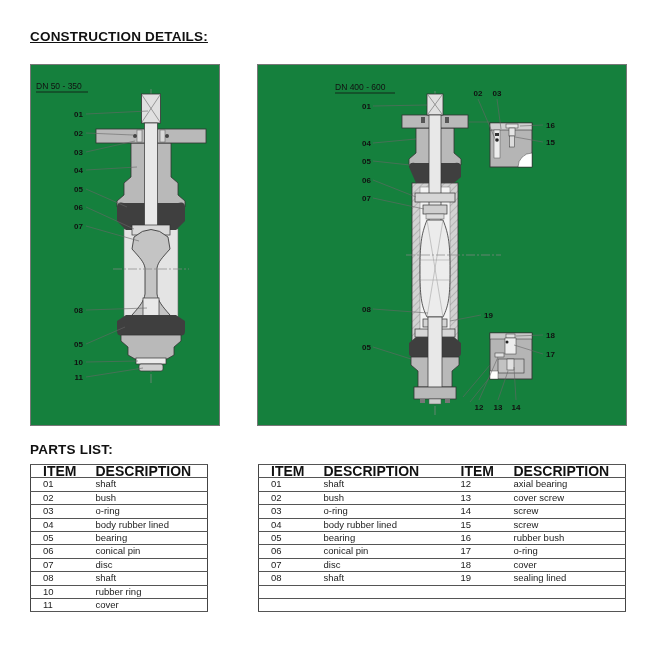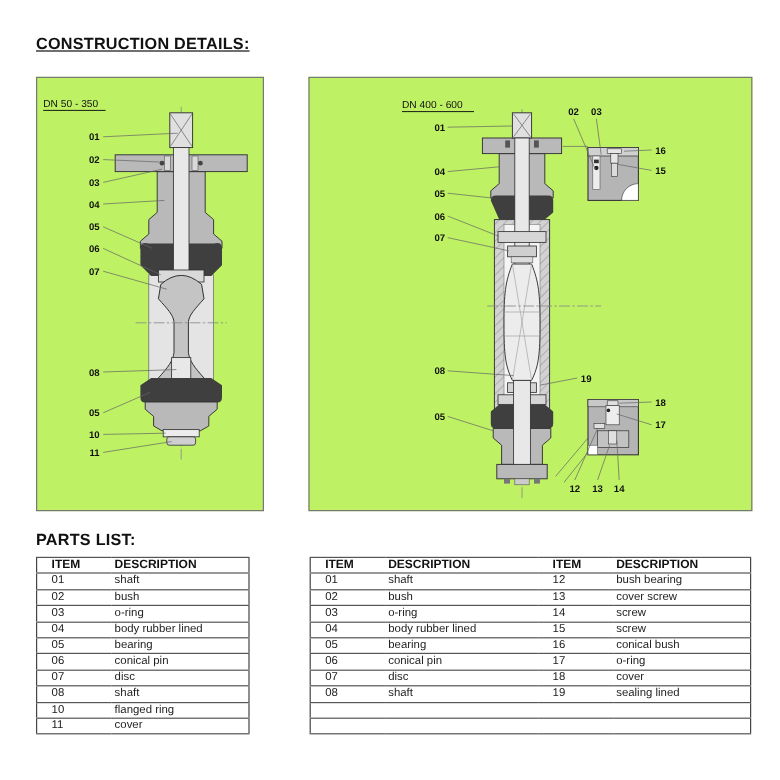--- a/index.html
+++ b/index.html
@@ -1,32 +1,32 @@
 <!DOCTYPE html>
 <html><head>
 <meta charset="utf-8">
 <style>
   html,body{margin:0;padding:0;background:#fff;}
   body{width:650px;height:650px;position:relative;font-family:"Liberation Sans",sans-serif;overflow:hidden;}
   .heading{position:absolute;font-weight:bold;font-size:13.5px;color:#111;letter-spacing:.2px;}
   #construction-heading{left:30px;top:29px;text-decoration:underline;}
   #parts-heading{left:30px;top:442px;}
-  .diagram-box{position:absolute;border:1px solid #777;background:#bef264;}
+  .diagram-box{position:absolute;border:1px solid #777;background:#15803d;}
   #box-left{left:30px;top:64px;width:188px;height:360px;}
   #box-right{left:257px;top:64px;width:368px;height:360px;}
   svg{display:block;}
   svg text{font-family:"Liberation Sans",sans-serif;}
   .callout{font-size:8px;font-weight:bold;fill:#111;}
   .dn-title{font-size:8.5px;fill:#111;}
   .leader{stroke:#666;stroke-width:.6;fill:none;}
   .centerline{stroke:#888;stroke-width:.7;stroke-dasharray:9 2 2 2;fill:none;}
   table.parts{position:absolute;border-collapse:collapse;table-layout:fixed;border:1px solid #444;font-size:9.5px;color:#222;}
   #parts-table-left{left:30px;top:464px;width:177px;}
   #parts-table-right{left:258px;top:464px;width:367px;}
-  .parts th{font-weight:bold;font-size:10px;color:#111;}
+  .parts th{font-weight:bold;font-size:14px;color:#111;}
   .parts th,.parts td{border-top:1px solid #555;border-bottom:1px solid #555;text-align:left;height:12.4px;line-height:12.4px;padding:0 0 0 3px;overflow:hidden;white-space:nowrap;}
   .parts th:nth-child(odd),.parts td:nth-child(odd){padding-left:12px;}
 </style>
 </head>
 <body>
 
 <div class="heading" id="construction-heading">CONSTRUCTION DETAILS:</div>
 
 <div class="diagram-box" id="box-left">
 <svg width="188" height="360" viewBox="0 0 188 360">
@@ -292,21 +292,21 @@
       <tr>
         <td>07</td>
         <td>disc</td>
       </tr>
       <tr>
         <td>08</td>
         <td>shaft</td>
       </tr>
       <tr>
         <td>10</td>
-        <td>flanged ring</td>
+        <td>rubber ring</td>
       </tr>
       <tr>
         <td>11</td>
         <td>cover</td>
       </tr>
     </tbody>
 </table>
 
 <table class="parts" id="parts-table-right">
   <colgroup>
@@ -321,21 +321,21 @@
         <th>DESCRIPTION</th>
         <th>ITEM</th>
         <th>DESCRIPTION</th>
       </tr>
     </thead>
   <tbody>
       <tr>
         <td>01</td>
         <td>shaft</td>
         <td>12</td>
-        <td>bush bearing</td>
+        <td>axial bearing</td>
       </tr>
       <tr>
         <td>02</td>
         <td>bush</td>
         <td>13</td>
         <td>cover screw</td>
       </tr>
       <tr>
         <td>03</td>
         <td>o-ring</td>
@@ -345,21 +345,21 @@
       <tr>
         <td>04</td>
         <td>body rubber lined</td>
         <td>15</td>
         <td>screw</td>
       </tr>
       <tr>
         <td>05</td>
         <td>bearing</td>
         <td>16</td>
-        <td>conical bush</td>
+        <td>rubber bush</td>
       </tr>
       <tr>
         <td>06</td>
         <td>conical pin</td>
         <td>17</td>
         <td>o-ring</td>
       </tr>
       <tr>
         <td>07</td>
         <td>disc</td>

